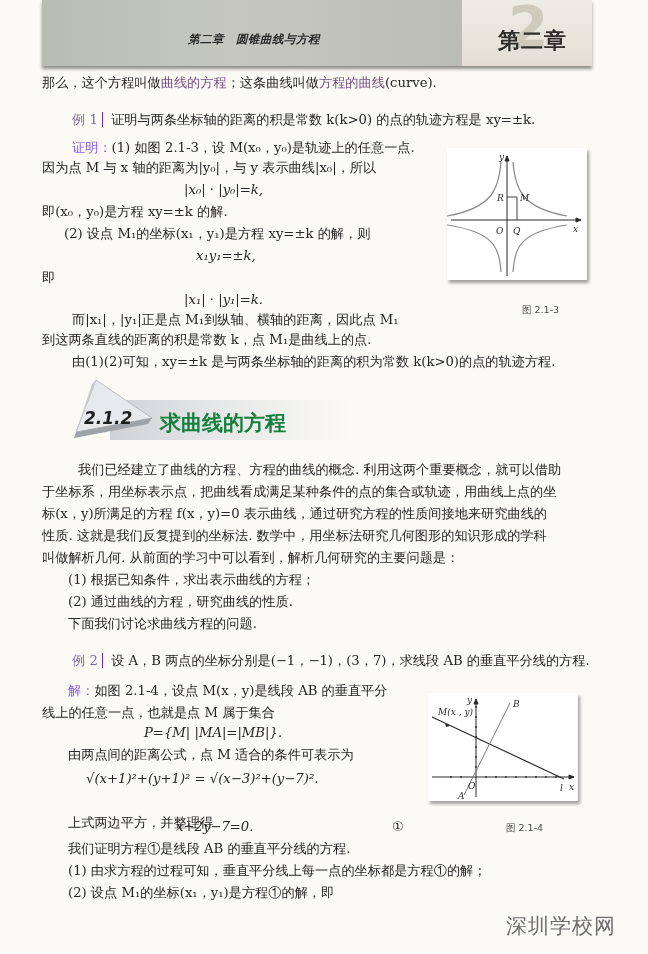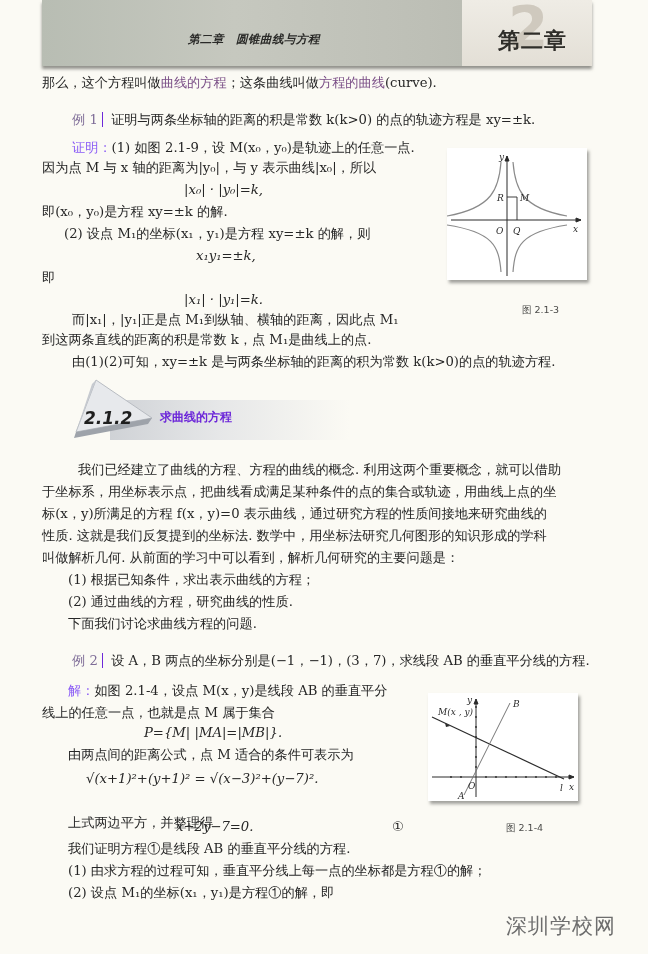--- a/index.html
+++ b/index.html
@@ -48,21 +48,21 @@
   
   .sec-band {
     position: absolute; left: 110px; top: 400px; width: 240px; height: 40px;
     background: linear-gradient(90deg, #cfd2d6 0%, #e6e7e8 45%, rgba(250,250,244,0) 100%);
   }
   .sec-num {
     position: absolute; left: 84px; top: 408px; font-family: "DejaVu Sans", sans-serif;
     font-weight: bold; font-style: italic; font-size: 17px; color: #1e1e1e;
   }
   .sec-title {
-    position: absolute; left: 160px; top: 409px; font-weight: bold; font-size: 12px; color: #6d28d9; font-family: Liberation Mono, monospace;
+    position: absolute; left: 160px; top: 409px; font-weight: bold; font-size: 21px; color: #15803d; font-family: Liberation Mono, monospace;
   }
   .watermark {
     position: absolute; left: 506px; top: 912px; font-family: "DejaVu Sans", sans-serif;
     font-size: 21px; color: #6d6d6d; letter-spacing: 1px;
   }
   .circled { font-family: "DejaVu Sans", sans-serif; }
 </style>
 </head>
 <body>
 
@@ -75,21 +75,21 @@
 </div>
 
 <div class="line" style="left:42px;top:74px;">
   <span>那么，这个方程叫做</span><span class="hl">曲线的方程</span><span>；这条曲线叫做</span><span class="hl">方程的曲线</span><span>(curve).</span>
 </div>
 
 <div class="line" style="left:72px;top:111px;">
   <span class="ex-tag">例 1</span>&nbsp;&nbsp;<span>证明与两条坐标轴的距离的积是常数 k(k&gt;0) 的点的轨迹方程是 xy=±k.</span>
 </div>
 <div class="line" style="left:72px;top:139px;">
-  <span class="label">证明：</span><span>(1) 如图 2.1-9，设 M(x₀，y₀)是轨迹上的任意一点.</span>
+  <span class="label">证明：</span><span>(1) 如图 2.1-3，设 M(x₀，y₀)是轨迹上的任意一点.</span>
 </div>
 <div class="line" style="left:42px;top:159px;">因为点 M 与 x 轴的距离为|y₀|，与 y 表示曲线|x₀|，所以</div>
 <div class="line it" style="left:184px;top:181px;">|x₀| · |y₀|=k,</div>
 <div class="line" style="left:42px;top:203px;">即(x₀，y₀)是方程 xy=±k 的解.</div>
 <div class="line" style="left:64px;top:225px;">(2) 设点 M₁的坐标(x₁，y₁)是方程 xy=±k 的解，则</div>
 <div class="line it" style="left:196px;top:247px;">x₁y₁=±k,</div>
 <div class="line" style="left:42px;top:269px;">即</div>
 <div class="line it" style="left:184px;top:291px;">|x₁| · |y₁|=k.</div>
 <div class="line" style="left:72px;top:311px;">而|x₁|，|y₁|正是点 M₁到纵轴、横轴的距离，因此点 M₁</div>
 <div class="line" style="left:42px;top:331px;">到这两条直线的距离的积是常数 k，点 M₁是曲线上的点.</div>

